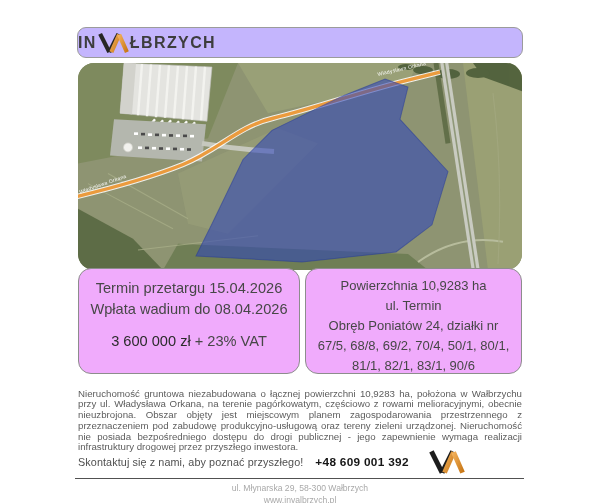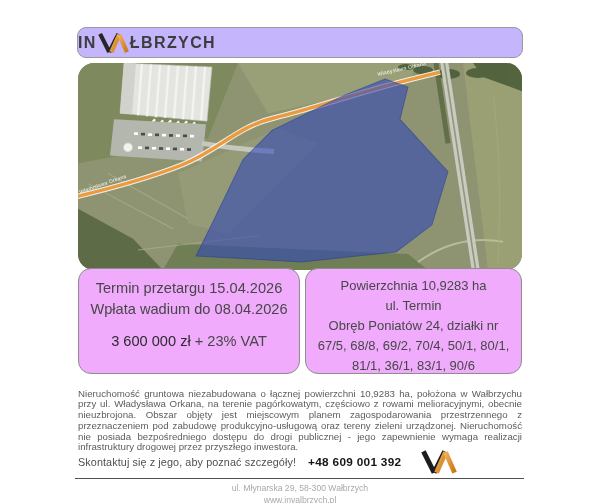--- a/index.html
+++ b/index.html
@@ -165,27 +165,27 @@
   <div class="price-line">
     <span class="price-bold">3 600 000 zł</span><span> + 23% VAT</span>
   </div>
 </div>
 
 <div class="info-box box-right">
   <div>Powierzchnia 10,9283 ha</div>
   <div>ul. Termin</div>
   <div>Obręb Poniatów 24, działki nr</div>
   <div>67/5, 68/8, 69/2, 70/4, 50/1, 80/1,</div>
-  <div>81/1, 36/1, 83/1, 90/6</div>
+  <div>81/1, 82/1, 83/1, 90/6</div>
 </div>
 
 <p class="description">Nieruchomość gruntowa niezabudowana o łącznej powierzchni 10,9283 ha, położona w Wałbrzychu przy ul. Władysława Orkana, na terenie pagórkowatym, częściowo z rowami melioracyjnymi, obecnie nieuzbrojona. Obszar objęty jest miejscowym planem zagospodarowania przestrzennego z przeznaczeniem pod zabudowę produkcyjno-usługową oraz tereny zieleni urządzonej. Nieruchomość nie posiada bezpośredniego dostępu do drogi publicznej - jego zapewnienie wymaga realizacji infrastruktury drogowej przez przyszłego inwestora.</p>
 
 <div class="contact-row">
-  <span class="cta">Skontaktuj się z jego, aby poznać szczegóły!</span>
+  <span class="cta">Skontaktuj się z nami, aby poznać przyszłego!</span>
   <span class="phone">+48 609 001 392</span>
   <svg width="36" height="26" viewBox="0 0 44 30">
     <defs>
       <linearGradient id="gFoot" x1="0" y1="0" x2="1" y2="1">
         <stop offset="0" stop-color="#f2b05a"></stop>
           <stop offset="1" stop-color="#c87716"></stop>
       </linearGradient>
     </defs>
     <path d="M3,2 L16,28" stroke="#1d1d1d" stroke-width="6" fill="none"></path>
     <path d="M16,28 L29,2" stroke="#1d1d1d" stroke-width="6" fill="none"></path>

